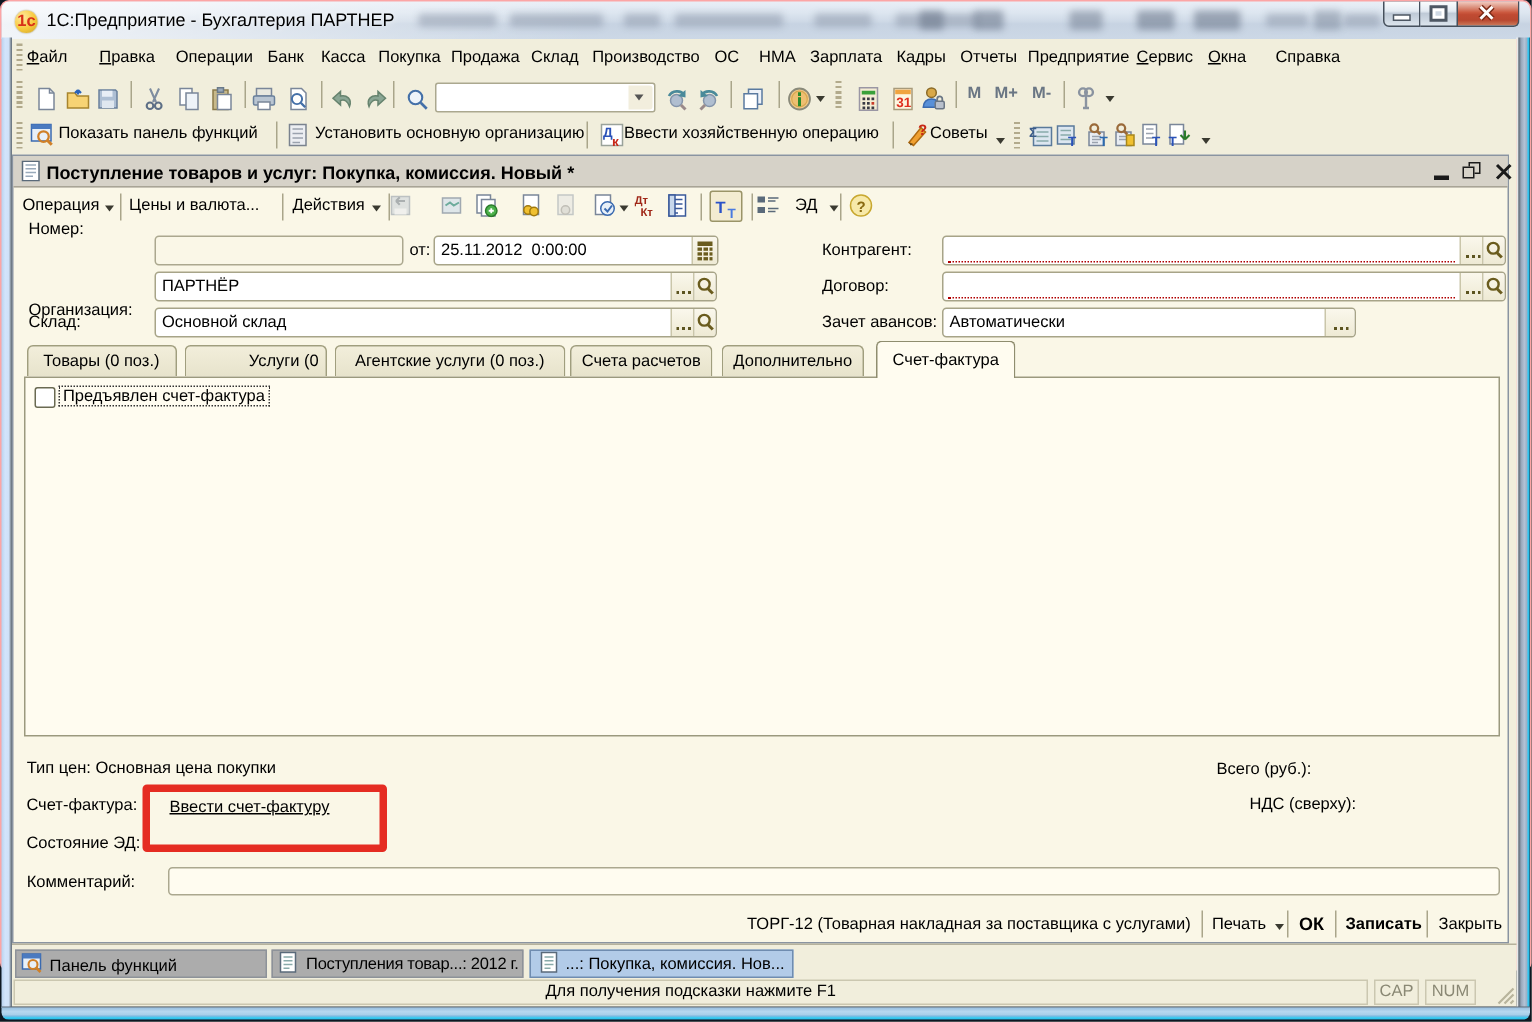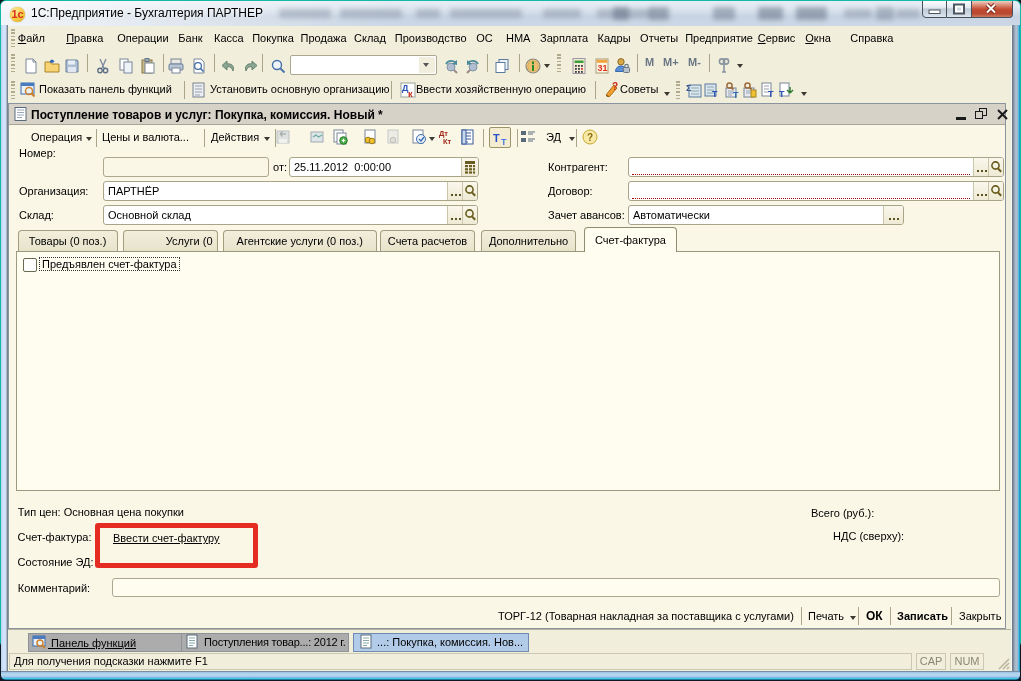--- a/index.html
+++ b/index.html
@@ -1,17 +1,17 @@
 <!DOCTYPE html>
 <html><head><meta charset="utf-8">
 <style>
   html,body{margin:0;padding:0;width:1021px;height:681px;overflow:hidden;background:#0e1822;}
   *{box-sizing:border-box;font-family:"Liberation Sans",sans-serif;}
   .abs{position:absolute;}
-  #win{position:absolute;left:0;top:0;width:1021px;height:647px;border-radius:6px 6px 5px 5px;background:#14b8a6;}
+  #win{position:absolute;left:0;top:0;width:1021px;height:647px;border-radius:6px 6px 5px 5px;background:#fca5a5;}
   
   #titlebar{position:absolute;left:1px;top:1px;width:1019px;height:25px;border-radius:5px 5px 0 0;
     background:linear-gradient(180deg,#e9eef6 0%,#dde6f0 30%,#cfdae7 52%,#c7d3e2 60%,#ccd8e6 100%);overflow:hidden;}
   #titlebar .sheen{position:absolute;left:0;top:0;width:55%;height:100%;
     background:linear-gradient(100deg,rgba(255,255,255,.75),rgba(255,255,255,0) 70%);}
   .smudge{position:absolute;top:8px;height:9px;border-radius:2px;background:#828da0;filter:blur(2.4px);opacity:.45;}
   .blob{position:absolute;top:6px;height:13px;border-radius:2px;background:#626e82;filter:blur(2.4px);opacity:.52;}
   #borl{position:absolute;left:1px;top:25px;width:7px;height:647px;
     background:linear-gradient(90deg,#b9d2ef 0,#d2e4fb 35%,#cfe1f8 70%,#8e9aa6 86%,#5f6a75 100%);}
   #borr{position:absolute;left:1011px;top:25px;width:9px;height:647px;
@@ -22,39 +22,39 @@
   #client{position:absolute;left:8px;top:26px;width:1003px;height:645px;background:#f1eedc;font-size:11px;color:#000;}
   .grip{position:absolute;width:5px;height:18px;background:repeating-linear-gradient(180deg,#b2aa8c 0,#b2aa8c 1.6px,rgba(0,0,0,0) 1.6px,rgba(0,0,0,0) 3.4px);background-size:4px 100%;background-repeat:no-repeat;}
   .vsep{position:absolute;width:1px;height:18px;background:#a9a58a;}
   .mi{position:absolute;top:6px;font-size:11px;white-space:nowrap;}
   .ic{position:absolute;width:16px;height:16px;}
   .tbtxt{position:absolute;font-size:11px;white-space:nowrap;}
   .darr{position:absolute;width:0;height:0;border-left:3.5px solid transparent;border-right:3.5px solid transparent;border-top:4px solid #3a3a30;}
   
   #child{position:absolute;left:0;top:77px;width:998px;height:526px;background:#faf7e7;border:1px solid #8a94a1;}
   #ctitle{position:absolute;left:0;top:0;width:996px;height:21px;background:#d6d2c8;border-bottom:1px solid #a8a496;}
-  #ctoolbar{position:absolute;left:16px;top:22px;width:996px;height:24px;}
+  #ctoolbar{position:absolute;left:0;top:22px;width:996px;height:24px;}
   
   .flabel{position:absolute;font-size:11px;white-space:nowrap;}
   .ffield{position:absolute;height:20px;background:#fff;border:1px solid #aba88f;border-radius:3px;font-size:11px;line-height:18px;padding-left:4px;white-space:nowrap;overflow:hidden;}
   .reddot{position:absolute;left:3px;right:3px;bottom:1px;height:0;border-bottom:1px dotted #b00000;}
   
   .cfield{position:absolute;height:20px;border:1px solid #a7a488;border-radius:3px;background:#fff;display:flex;overflow:hidden;}
   .cftext{flex:1;font-size:11px;line-height:18px;padding-left:4px;white-space:nowrap;overflow:hidden;position:relative;}
   .cfbtn{width:15px;border-left:1px solid #cac6aa;background:linear-gradient(180deg,#faf7ec,#eeead4);position:relative;flex:none;}
   .cfdots{position:absolute;left:2.5px;bottom:4px;width:10px;height:2px;background:repeating-linear-gradient(90deg,#5c5420 0,#5c5420 2px,rgba(0,0,0,0) 2px,rgba(0,0,0,0) 4px);}
   
   .tab{position:absolute;height:21px;background:linear-gradient(180deg,#f2eedb,#e7e3cb);border:1px solid #a09e7e;border-bottom:none;border-radius:4px 4px 0 0;font-size:11px;text-align:center;line-height:20px;z-index:1;}
   .tabactive{position:absolute;height:25px;background:#fffcf0;border:1px solid #8f8d6f;border-bottom:none;border-radius:4px 4px 0 0;font-size:11px;text-align:center;line-height:24px;z-index:3;}
   #panel{position:absolute;left:7px;top:147px;width:984px;height:240px;background:#fffcf0;border:1px solid #9b997e;z-index:2;}
   
   #wintabs{position:absolute;left:0;top:603px;width:100%;height:22px;border-top:1px solid #b6b29c;}
   .wtab{position:absolute;top:3px;height:19px;font-size:11px;line-height:17px;border:1px solid #8d9299;background:#acacac;padding:0 3px;white-space:nowrap;overflow:hidden;}
   #status{position:absolute;left:0;top:625px;width:100%;height:21px;}
-  .sbox{position:absolute;top:2px;height:17px;border:1px solid #cbc7b0;font-size:11px;color:#000;}
+  .sbox{position:absolute;top:2px;height:17px;border:1px solid #cbc7b0;font-size:11px;color:#000;text-align:center;}
   svg{position:absolute;left:0;top:0;}
 </style></head>
 <body>
 <div id="win">
   <div id="titlebar">
     <div class="sheen"></div>
     <div class="smudge" style="left:278px;width:52px"></div>
     <div class="smudge" style="left:339px;width:62px"></div>
     <div class="smudge" style="left:415px;width:24px"></div>
     <div class="smudge" style="left:449px;width:72px"></div>
@@ -490,21 +490,21 @@
                 <rect x="2" y="8.2" width="3" height="2.2"></rect>
                 <rect x="6" y="8.2" width="3" height="2.2"></rect>
                 <rect x="10" y="8.2" width="2" height="2.2"></rect>
                 <rect x="2" y="11.4" width="3" height="2.2"></rect>
                 <rect x="6" y="11.4" width="3" height="2.2"></rect>
                 <rect x="10" y="11.4" width="2" height="2.2"></rect>
               </g>
             </svg>
           </div>
         </div>
-      <span class="flabel" style="left:10px;top:81px;">Организация:</span>
+      <span class="flabel" style="left:10px;top:97px;">Организация:</span>
       <div class="cfield" style="left:94px;top:77px;width:375px;">
           <div class="cftext">ПАРТНЁР</div>
           <div class="cfbtn">
             <div class="cfdots"></div>
           </div>
           <div class="cfbtn">
             <svg width="14" height="18" style="left:0;top:0;">
               <circle cx="6.5" cy="7.5" r="3.6" fill="none" stroke="#6a5c1e" stroke-width="1.6"></circle>
               <path d="M9 10.5l3.2 3.2" stroke="#6a5c1e" stroke-width="2"></path>
             </svg>
@@ -588,21 +588,21 @@
       <div class="darr" style="left:841px;top:512px;"></div>
       <div class="vsep" style="left:849px;top:503px;"></div>
       <span class="flabel" style="left:857px;top:505px;font-weight:bold;font-size:12px;">ОК</span>
       <div class="vsep" style="left:881px;top:503px;"></div>
       <span class="flabel" style="left:888px;top:506px;font-weight:bold;">Записать</span>
       <div class="vsep" style="left:942px;top:503px;"></div>
       <span class="flabel" style="left:950px;top:506px;">Закрыть</span>
     </div>
 
     <div id="wintabs">
-      <div class="wtab" style="left:20px;width:168px;text-decoration:underline;">
+      <div class="wtab" style="left:2px;width:168px;">
         <svg width="16" height="16" style="position:static;vertical-align:-3px;">
             <rect x="1" y="2" width="12" height="10" fill="#e8f0f8" stroke="#3a6ab0"></rect>
             <rect x="1" y="2" width="12" height="3" fill="#4a7ac0"></rect>
             <circle cx="8" cy="9" r="3" fill="none" stroke="#d08028" stroke-width="1.4"></circle>
             <path d="M10 11l3 3" stroke="#d08028" stroke-width="1.8"></path>
           </svg>
         <span>Панель функций</span>
       </div>
       <div class="wtab" style="left:173px;width:168px;">
         <svg width="15" height="15" style="position:static;vertical-align:-3px;">

